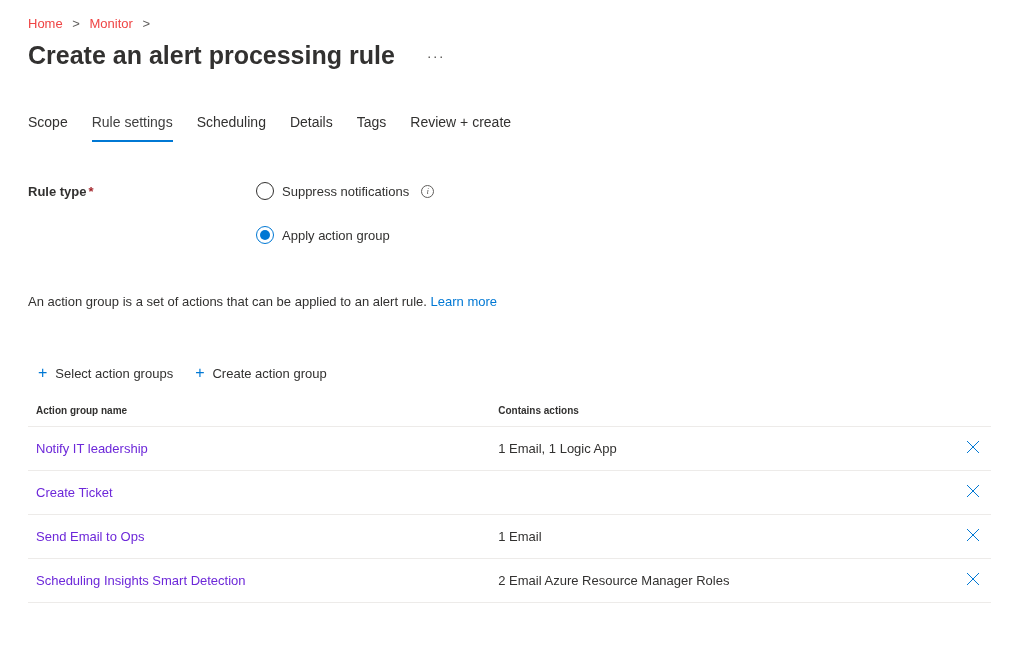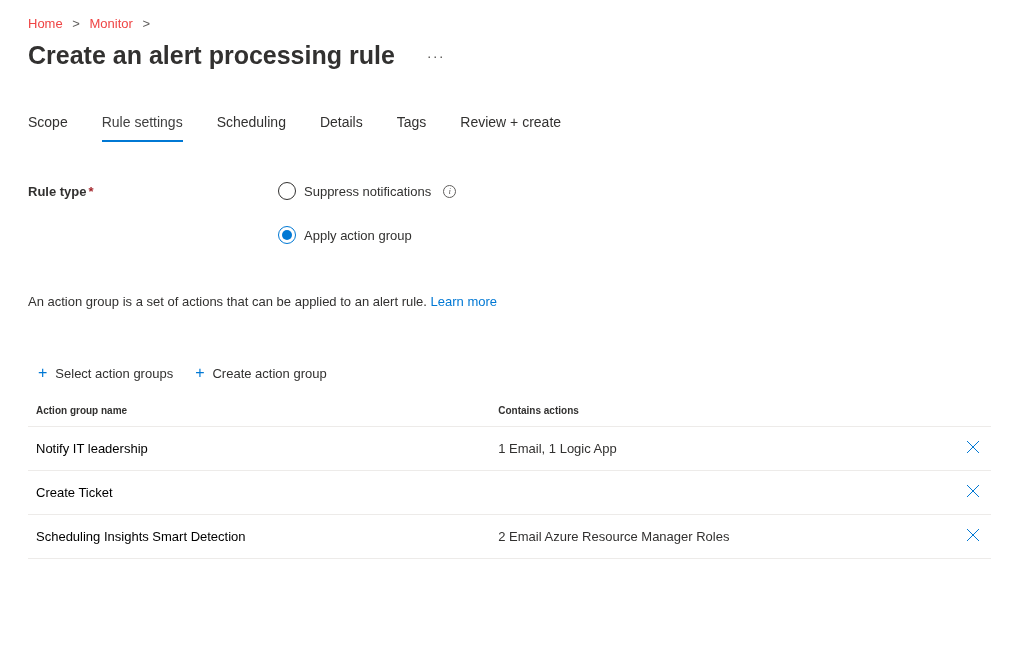--- a/index.html
+++ b/index.html
@@ -16,27 +16,27 @@
     .breadcrumb { font-size: 13px; color: #605e5c; margin-bottom: 10px; }
     .breadcrumb .crumb { color: #ef4444; }
     .breadcrumb .sep { margin: 0 6px; color: #605e5c; }
 
     
     .page-title-row { display: flex; align-items: center; gap: 26px; margin-bottom: 44px; }
     h1.page-title { font-size: 25px; font-weight: 600; color: #323130; }
     .ellipsis-btn { color: #605e5c; font-size: 15px; cursor: pointer; padding: 0 6px; letter-spacing: 1px; }
 
     
-    .tabs { display: flex; gap: 34px; border-bottom: 0; margin-bottom: 40px; }
+    .tabs { display: flex; gap: 24px; border-bottom: 0; margin-bottom: 40px; }
     .tab { font-size: 14px; color: #323130; padding-bottom: 10px; cursor: pointer; border-bottom: 2px solid transparent; }
     .tab.active { font-weight: 400; border-bottom: 2px solid #0078d4; color: #404040; }
 
     
     .field-row { display: flex; align-items: flex-start; margin-bottom: 50px; }
-    .field-label { width: 250px; font-size: 13px; font-weight: 600; color: #323130; padding-top: 2px; }
+    .field-label { width: 228px; font-size: 13px; font-weight: 600; color: #323130; padding-top: 2px; }
     .required-star { color: #a4262c; margin-left: 2px; }
     .field-control { display: flex; flex-direction: column; gap: 26px; }
 
     
     .radio-option { display: flex; align-items: center; gap: 8px; cursor: pointer; font-size: 13px; }
     .radio-outer {
       width: 18px; height: 18px; border-radius: 50%;
       border: 1px solid #323130; display: flex; align-items: center; justify-content: center;
     }
     .radio-option.selected .radio-outer { border-color: #0078d4; }
@@ -61,21 +61,21 @@
     .ag-table { width: 100%; border-collapse: collapse; }
     .ag-table thead th {
       text-align: left; font-weight: 600; font-size: 10px; color: #323130;
       padding: 12px 8px 10px 8px; border-bottom: 1px solid #edebe9;
     }
     .ag-table tbody td {
       padding: 12px 8px; border-bottom: 1px solid #edebe9; font-size: 13px; vertical-align: middle;
     }
     .ag-table th:first-child, .ag-table td:first-child { width: 48%; }
     .ag-table th.action-col, .ag-table td.action-col { width: 40px; text-align: right; padding-right: 10px; }
-    .ag-link { color: #000000; }
+    .ag-link { color: #6d28d9; }
     .remove-btn { cursor: pointer; color: #0078d4; display: inline-flex; }
     .remove-btn svg { width: 16px; height: 16px; }
   </style>
 </head>
 <body>
 
 <nav class="breadcrumb">
   <a class="crumb">Home</a>
   <span class="sep">&gt;</span>
   <a class="crumb">Monitor</a>
@@ -154,20 +154,30 @@
         <td><a class="ag-link">Create Ticket</a></td>
         <td></td>
         <td class="action-col"><span class="remove-btn">
             <svg viewBox="0 0 16 16" fill="none" stroke="#0078d4" stroke-width="1">
               <line x1="2" y1="2" x2="14" y2="14"></line>
               <line x1="14" y1="2" x2="2" y2="14"></line>
             </svg>
           </span></td>
       </tr>
       <tr>
+        <td><a class="ag-link">Send Email to Ops</a></td>
+        <td>1 Email</td>
+        <td class="action-col"><span class="remove-btn">
+            <svg viewBox="0 0 16 16" fill="none" stroke="#0078d4" stroke-width="1">
+              <line x1="2" y1="2" x2="14" y2="14"></line>
+              <line x1="14" y1="2" x2="2" y2="14"></line>
+            </svg>
+          </span></td>
+      </tr>
+      <tr>
         <td><a class="ag-link">Scheduling Insights Smart Detection</a></td>
         <td>2 Email Azure Resource Manager Roles</td>
         <td class="action-col"><span class="remove-btn">
             <svg viewBox="0 0 16 16" fill="none" stroke="#0078d4" stroke-width="1">
               <line x1="2" y1="2" x2="14" y2="14"></line>
               <line x1="14" y1="2" x2="2" y2="14"></line>
             </svg>
           </span></td>
       </tr>
     </tbody>

